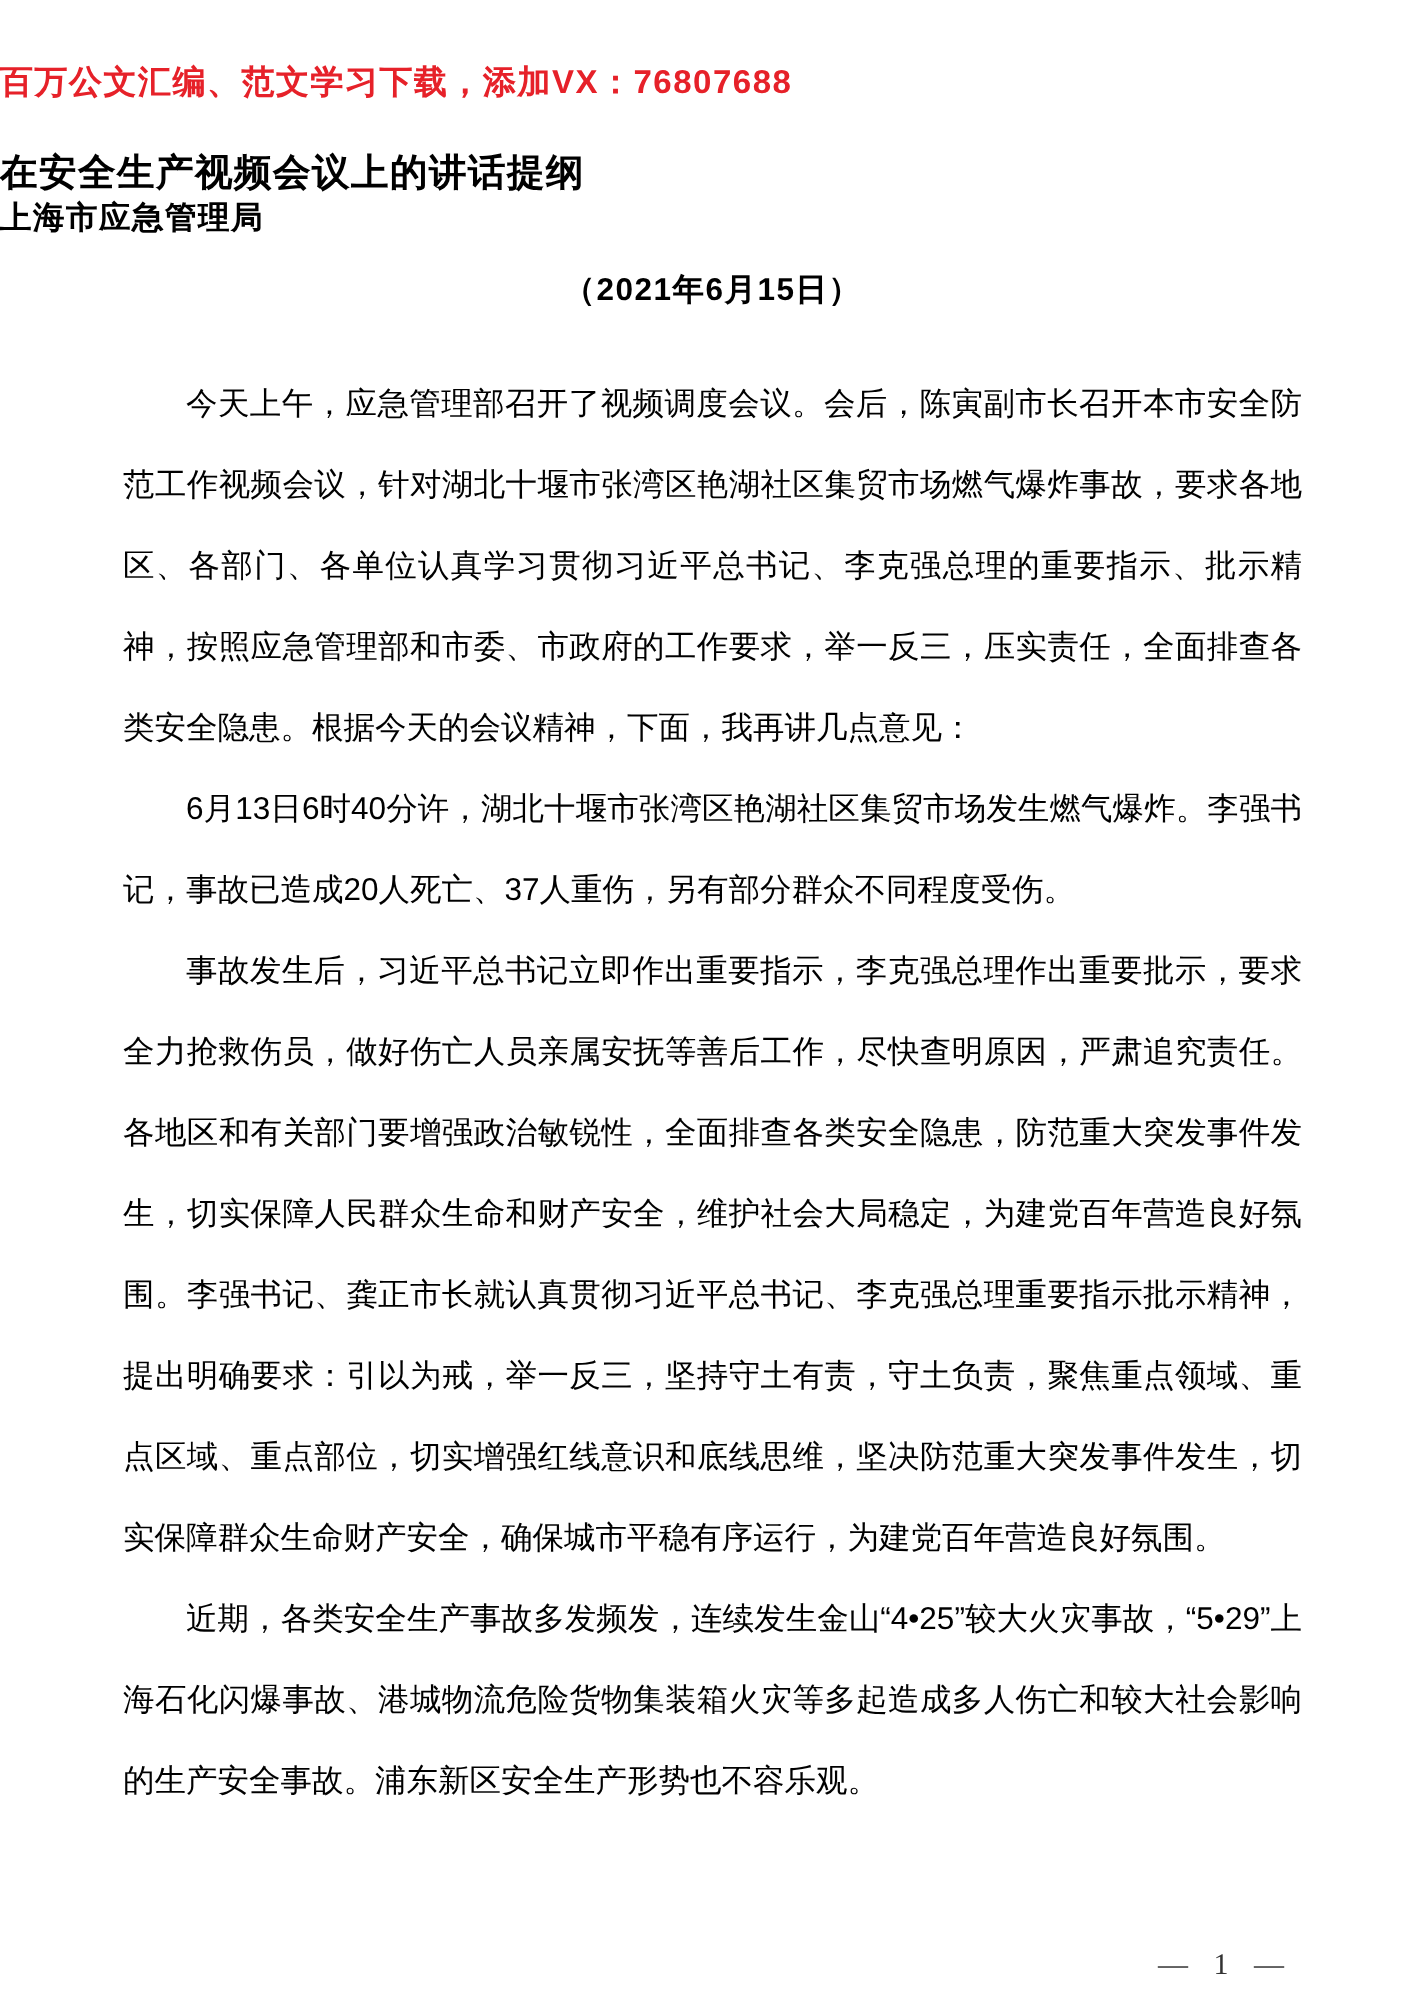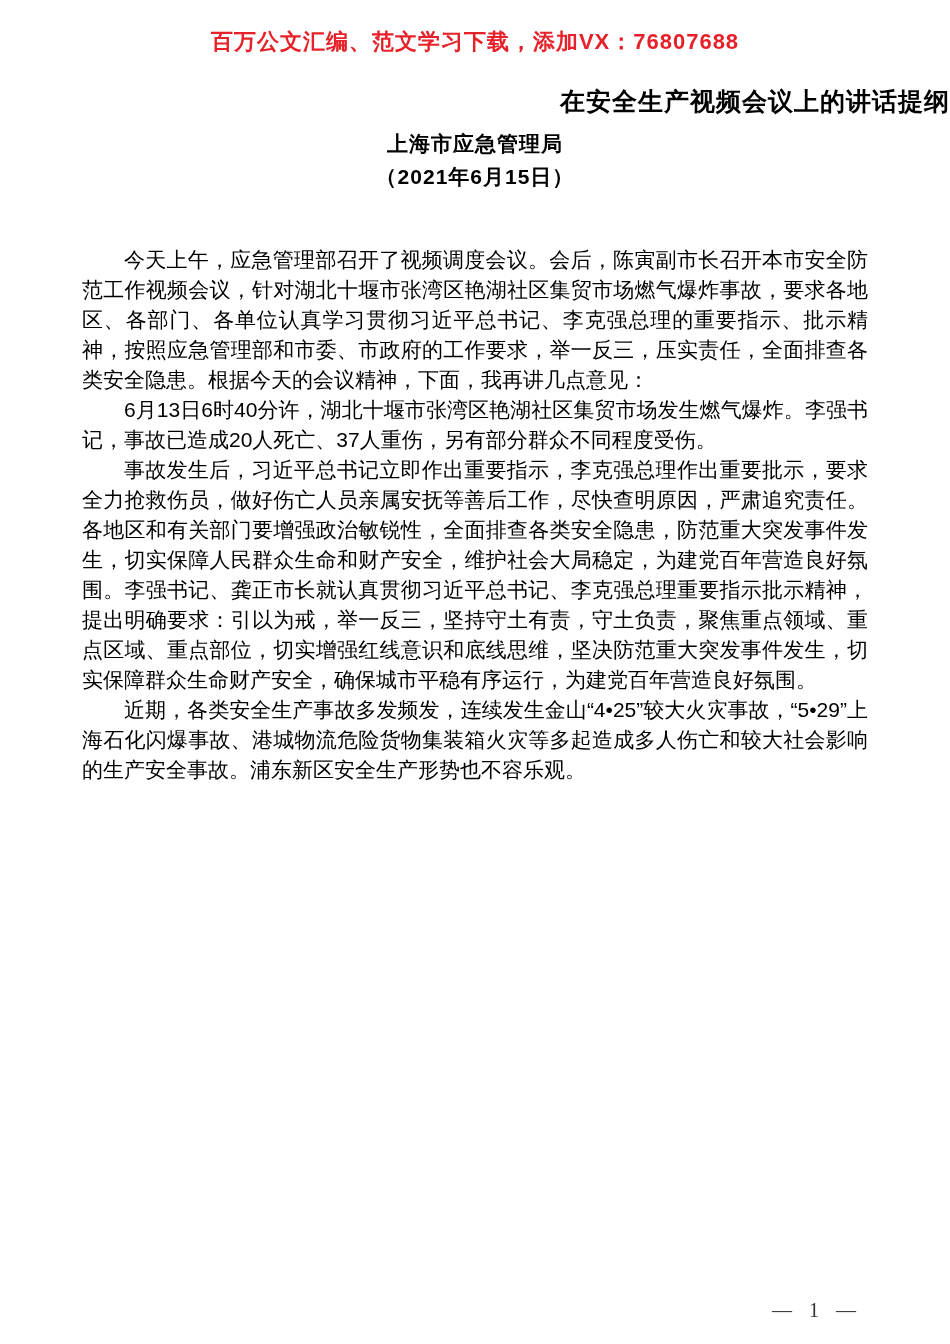--- a/index.html
+++ b/index.html
@@ -9,54 +9,52 @@
   }
   body {
     width: 950px;
     height: 1344px;
     position: relative;
     font-family: "Liberation Sans", "DejaVu Sans", sans-serif;
     color: #000000;
     overflow: hidden;
   }
   .watermark {
-    margin-top: 27px;
-    text-align: center;
+    margin-top: 40px;
+    text-align: left;
     font-size: 22px;
     font-weight: bold;
     color: #e62129;
     letter-spacing: 1px;
   }
   .doc-title {
     margin-top: 28px;
-    text-align: right;
+    text-align: left;
     font-size: 25px;
     font-weight: bold;
     letter-spacing: 1px;
-    padding-left: 13px;
   }
   .doc-org {
-    margin-top: 12px;
-    text-align: center;
+    text-align: left;
     font-size: 21px;
     font-weight: bold;
     letter-spacing: 1px;
   }
   .doc-date {
-    margin-top: 5px;
+    margin-top: 20px;
     text-align: center;
     font-size: 21px;
     font-weight: bold;
     letter-spacing: 1px;
   }
   .doc-body {
     width: 786px;
-    margin: 54px auto 0 auto;
+    margin: 36px auto 0 auto;
     font-size: 21px;
-    line-height: 30px;
+    line-height: 54px;
     text-align: justify;
     text-justify: inter-ideograph;
   }
   .para {
     margin: 0;
     text-indent: 2em;
   }
   .para.heading {
     font-weight: bold;
   }

